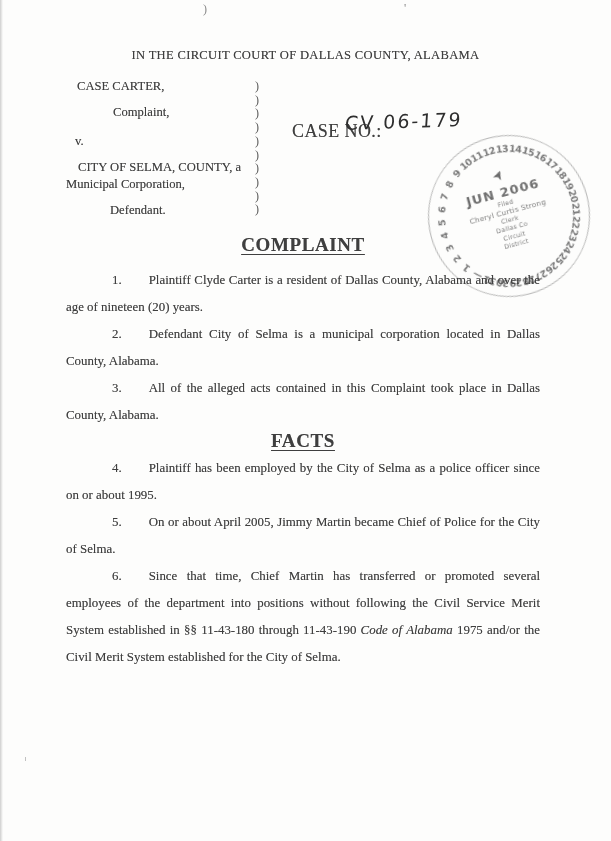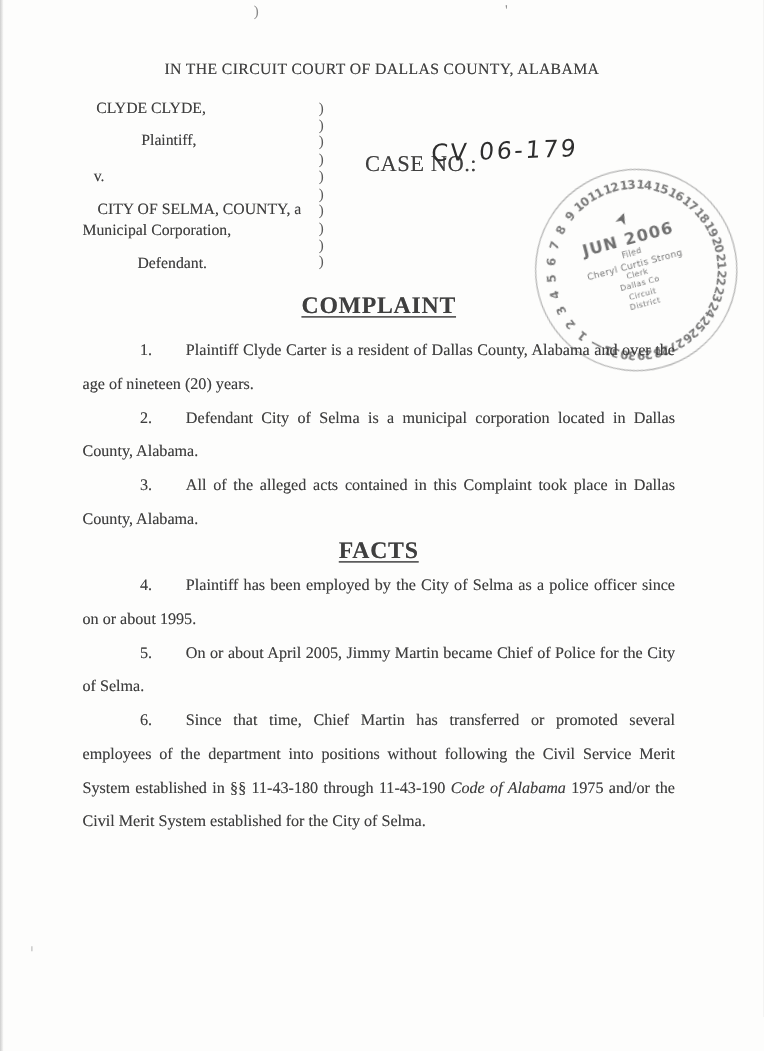--- a/index.html
+++ b/index.html
@@ -83,22 +83,22 @@
 
 <div class="page" style="--ink: #3f3f3f; --stampInk: #6e6e6e; background: rgb(253, 253, 252);">
 
   <span class="scan-mark" style="left:203px; top:2px;">)</span>
   <span class="scan-mark" style="left:404px; top:1px;">'</span>
   <div class="speckle" style="left:25px; top:757px;"></div>
 
   <h1 class="court-title">IN THE CIRCUIT COURT OF DALLAS COUNTY, ALABAMA</h1>
 
   <div>
-    <span class="caption-text" style="left:77px; top:79px;">CLYDE CLYDE,</span>
-    <span class="caption-text" style="left:113px; top:105px;">Plaintiff,</span>
+    <span class="caption-text" style="left:77px; top:79px;">CASE CARTER,</span>
+    <span class="caption-text" style="left:113px; top:105px;">Complaint,</span>
     <span class="caption-text" style="left:75px; top:134px;">v.</span>
     <span class="caption-text" style="left:78px; top:160px;">CITY OF SELMA, COUNTY, a</span>
     <span class="caption-text" style="left:66px; top:177px;text-align:center;">Municipal Corporation,</span>
     <span class="caption-text" style="left:110px; top:203px;">Defendant.</span>
 
     <div class="paren-col">
       <span>)</span>
       <span>)</span>
       <span>)</span>
       <span>)</span>

